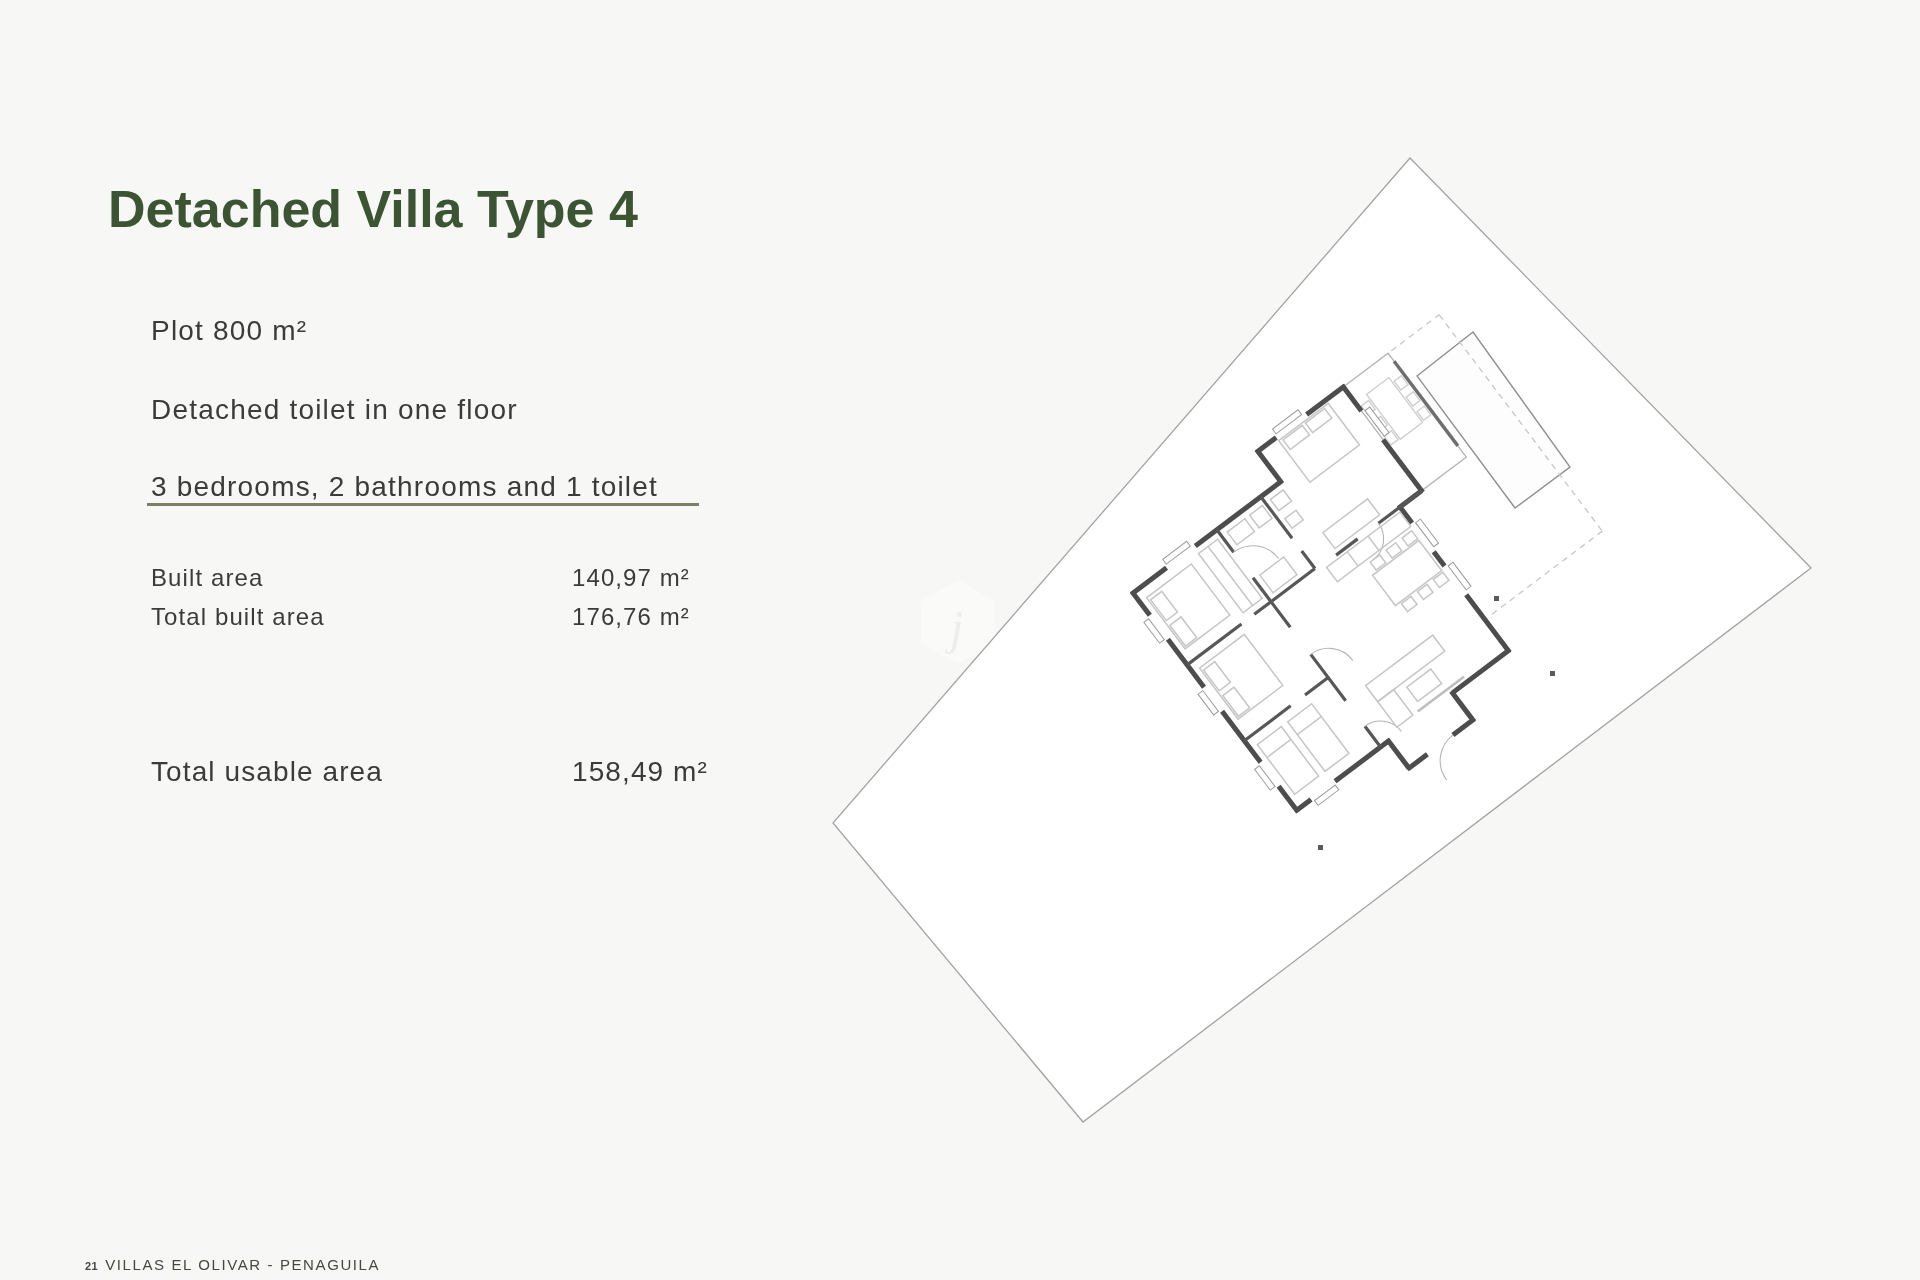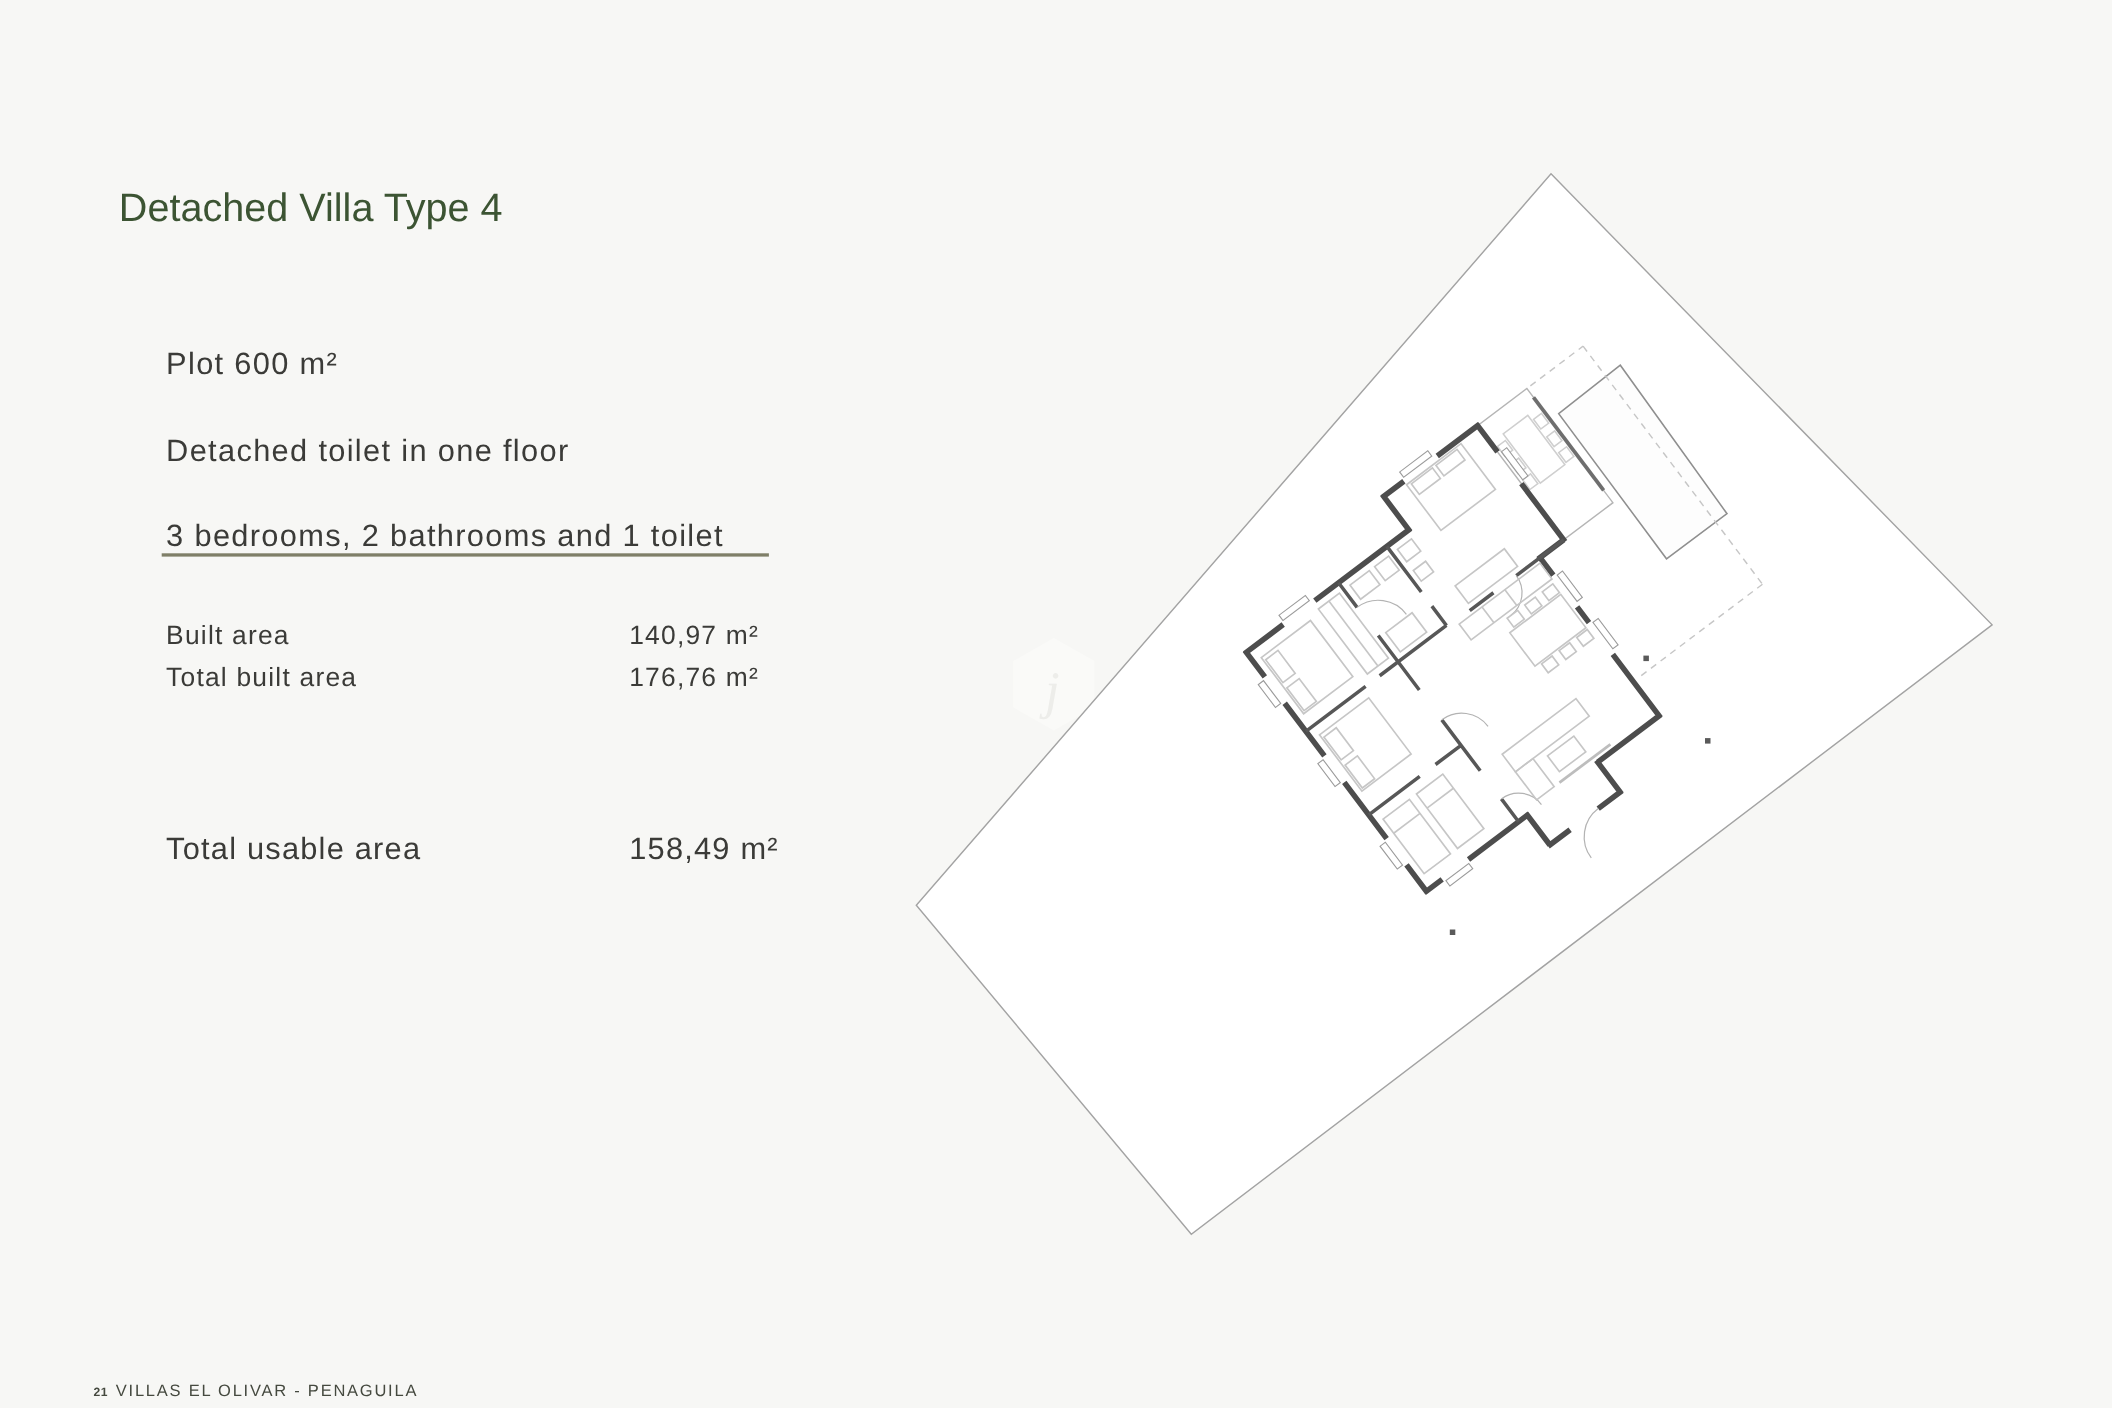--- a/index.html
+++ b/index.html
@@ -5,21 +5,21 @@
   html,body{margin:0;padding:0;}
   body{
     width:1920px;height:1280px;position:relative;overflow:hidden;
     background:#f7f7f5;
     font-family:"Liberation Sans", sans-serif;
     color:#3b3b38;
   }
   .page{position:absolute;inset:0;}
   .page-title{
     position:absolute;left:108px;top:144px;
-    font-size:36px;font-weight:normal;letter-spacing:0px;
+    font-size:52px;font-weight:bold;letter-spacing:0px;
     color:#3c5433;white-space:nowrap;
   }
   .intro-line{
     position:absolute;left:151px;
     font-size:28px;letter-spacing:1.2px;white-space:nowrap;color:#3b3b38;
   }
   #intro-plot{top:287px;}
   #intro-floors{top:366px;}
   #intro-rooms{top:443px;}
   .divider{
@@ -40,21 +40,21 @@
   .footer .page-number{font-size:11px;letter-spacing:0.5px;margin-right:7px;font-weight:bold;}
   .site-plan{position:absolute;inset:0;}
 </style>
 </head>
 <body>
 
 <div class="page">
 
   <h1 class="page-title">Detached Villa Type 4</h1>
 
-  <p class="intro-line" id="intro-plot">Plot 600 m²</p>
+  <p class="intro-line" id="intro-plot">Plot 800 m²</p>
   <p class="intro-line" id="intro-floors">Detached toilet in one floor</p>
   <p class="intro-line" id="intro-rooms">3 bedrooms, 2 bathrooms and 1 toilet</p>
 
   <div class="divider"></div>
 
   <div class="specs">
     <div class="spec-row">
       <span class="label">Built area</span>
       <span class="value">140,97 m²</span>
     </div>

